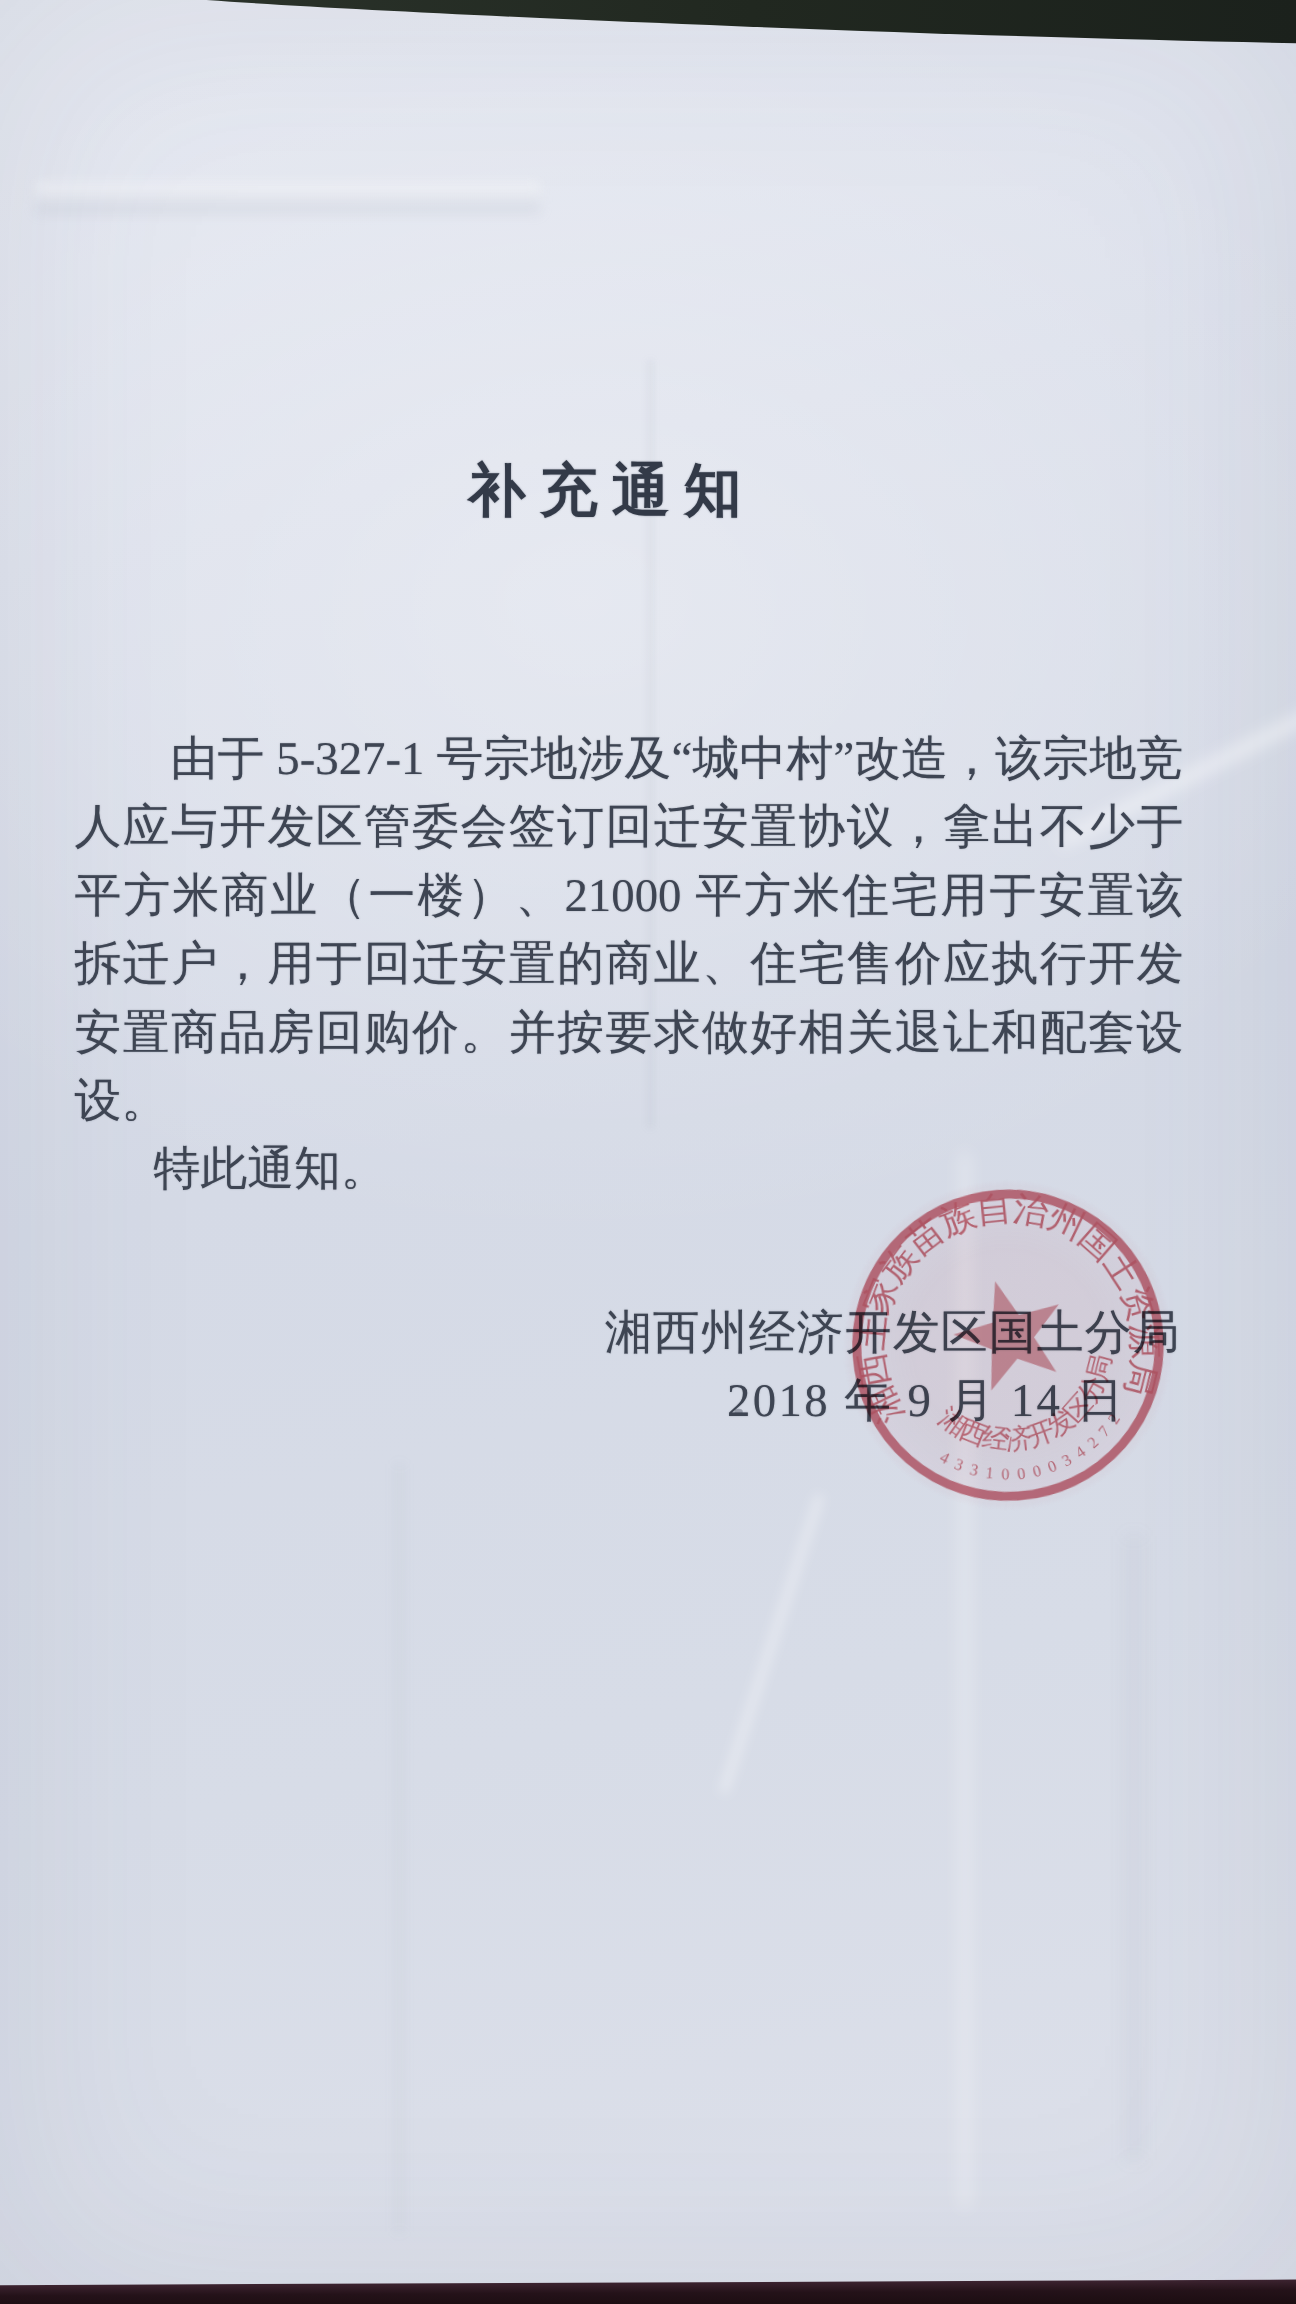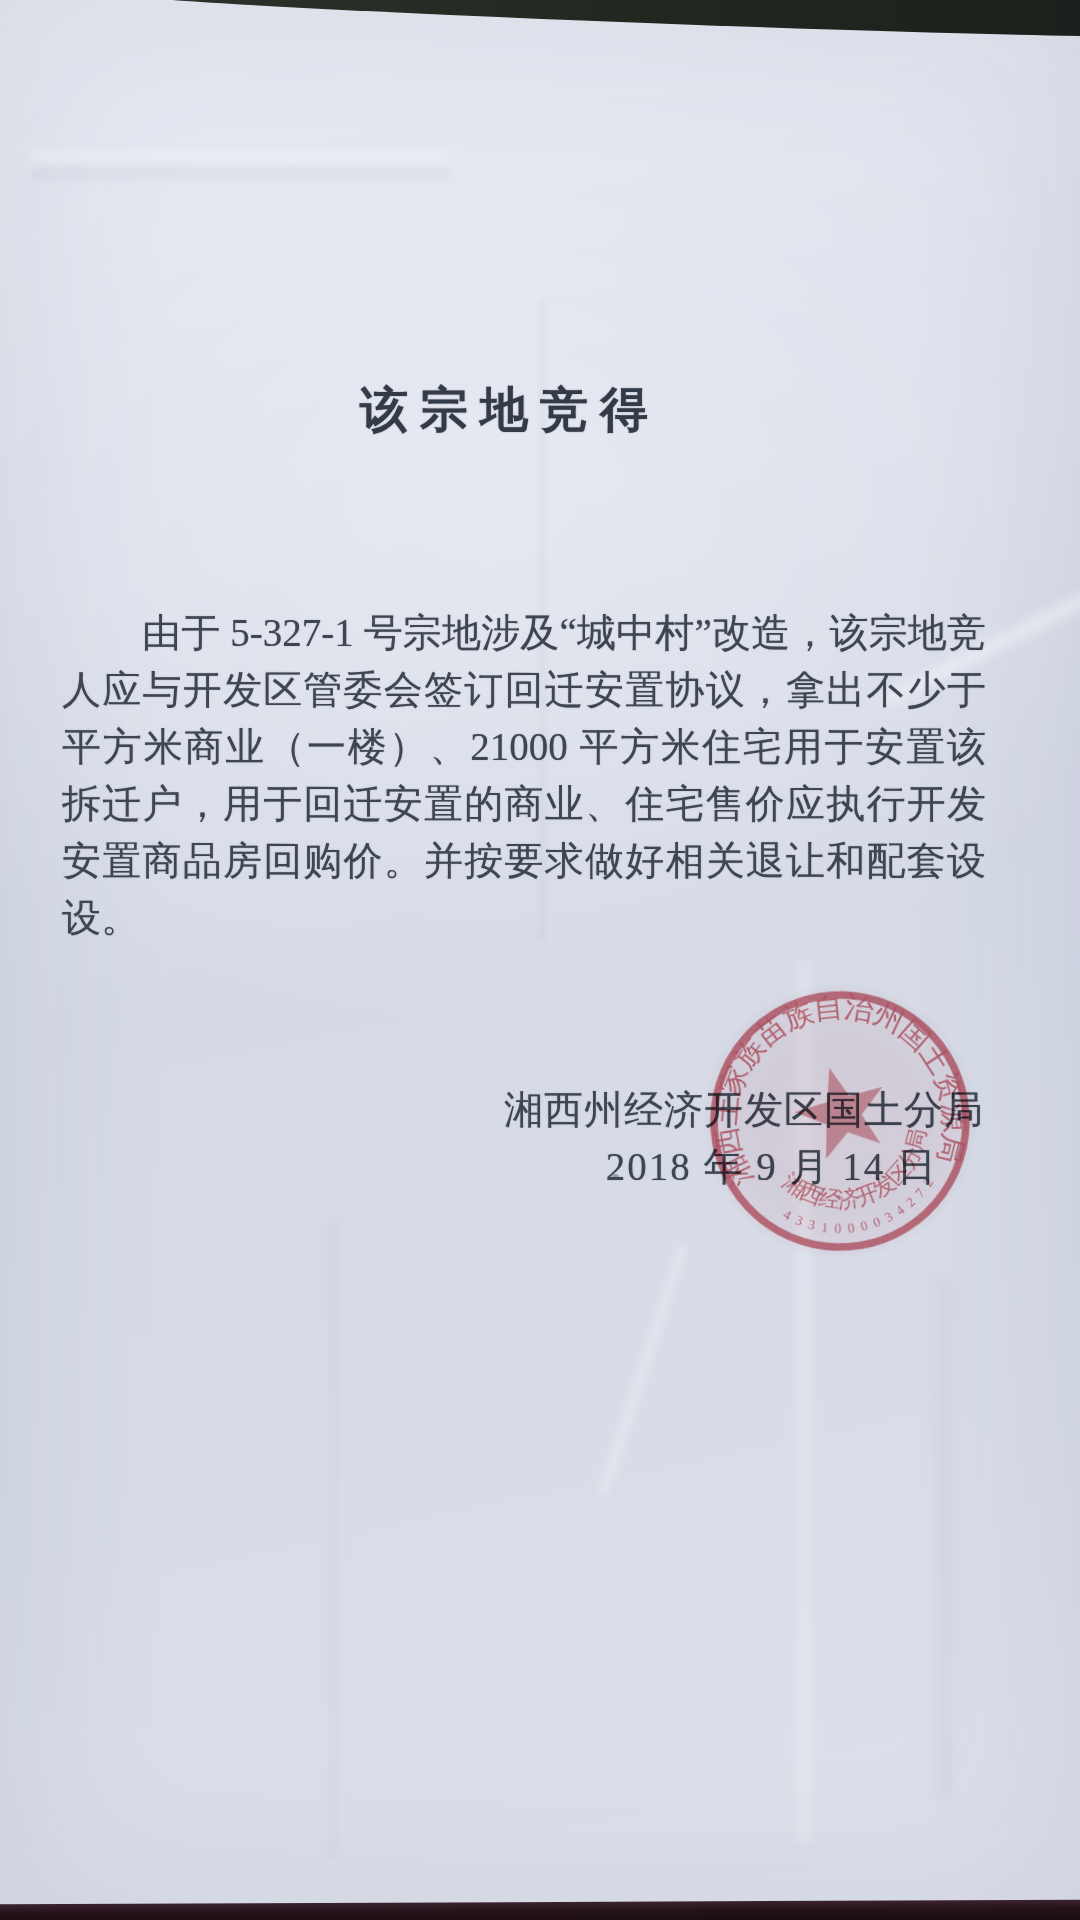--- a/index.html
+++ b/index.html
@@ -94,29 +94,30 @@
 
 <div class="crease c1"></div>
 <div class="crease c2"></div>
 <div class="crease c3"></div>
 <div class="crease c4"></div>
 <div class="crease c5"></div>
 <div class="crease c6"></div>
 <div class="crease c7"></div>
 <div class="speck"></div>
 
-<div class="doc-title">该宗地竞得</div>
+<div class="doc-title">补充通知</div>
 
 <div class="body-block">
   <div class="bline fill indent">由于 5-327-1 号宗地涉及“城中村”改造，该宗地竞得</div>
   <div class="bline fill">人应与开发区管委会签订回迁安置协议，拿出不少于 4500</div>
   <div class="bline fill">平方米商业（一楼）、21000 平方米住宅用于安置该项目内被</div>
   <div class="bline fill">拆迁户，用于回迁安置的商业、住宅售价应执行开发区拆迁</div>
   <div class="bline fill">安置商品房回购价。并按要求做好相关退让和配套设施建</div>
   <div class="bline">设。</div>
+  <div class="bline closing-line">特此通知。</div>
 </div>
 
 <div class="sig-line">湘西州经济开发区国土分局</div>
 <div class="date-line">2018 年 9 月 14 日</div>
 
 <svg class="seal" viewBox="-152 -152 304 304">
   <defs>
     <path id="arcTop" d="M -90.1 52 A 104 104 0 1 1 90.1 52" fill="none"></path>
     <path id="arcBranch" d="M -62.9 58.6 A 86 86 0 0 0 85.2 12.0" fill="none"></path>
     <path id="arcCode" d="M -65.8 90.6 A 112 112 0 0 0 105.2 38.3" fill="none"></path>

